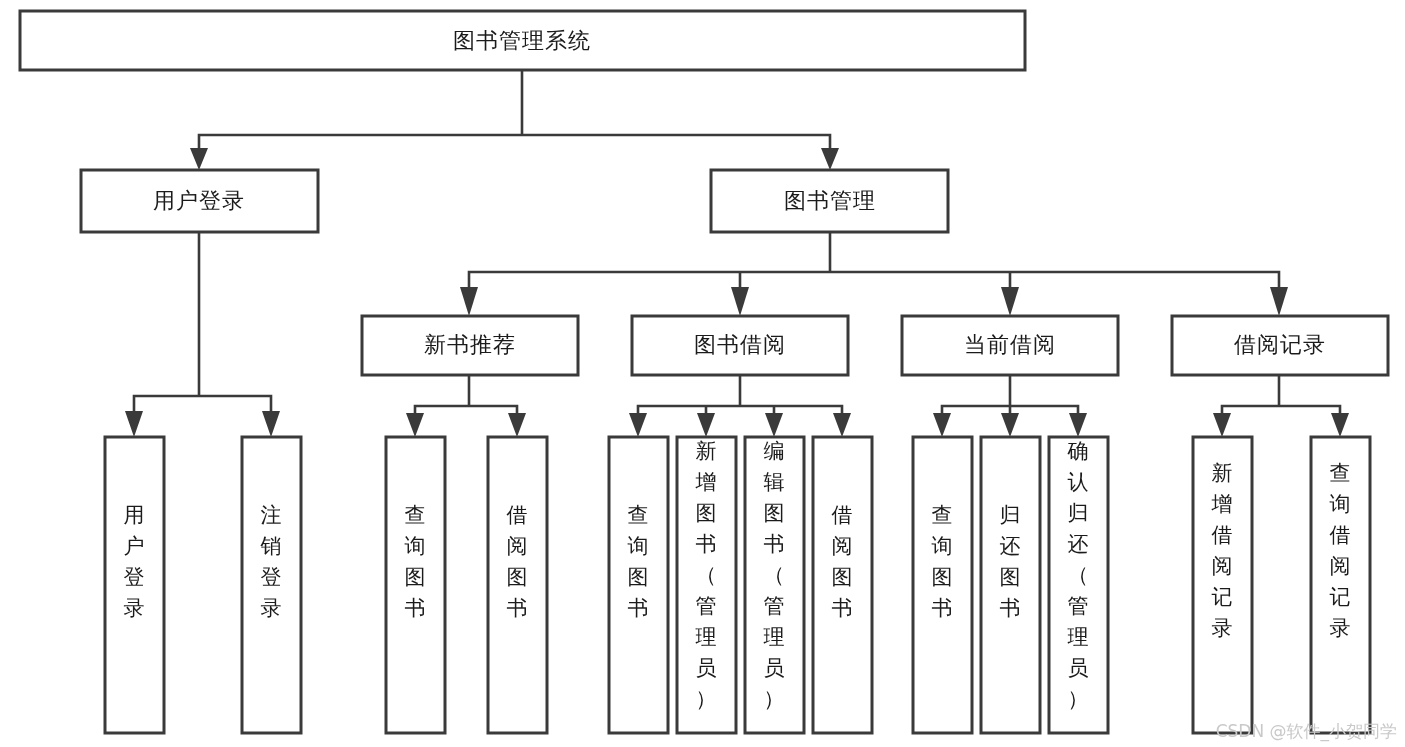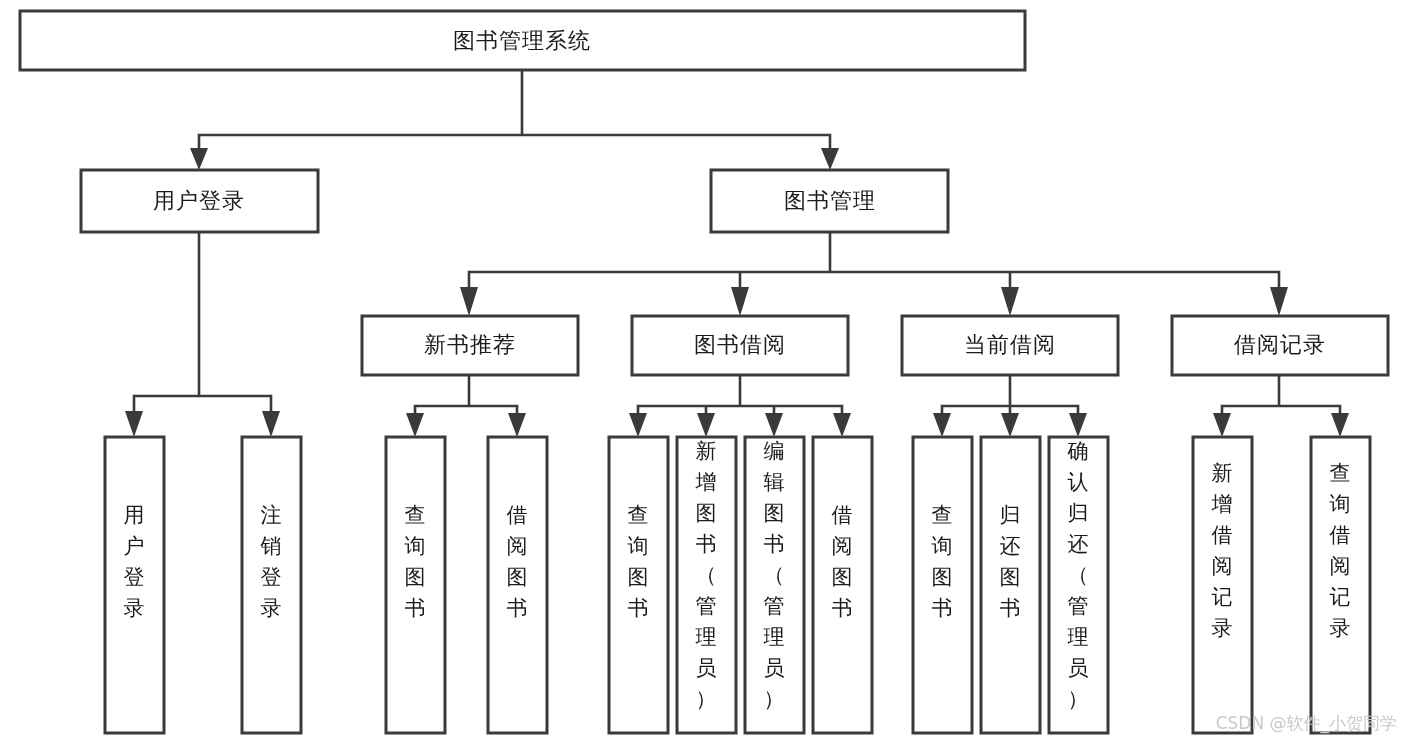--- a/index.html
+++ b/index.html
@@ -47,21 +47,21 @@
   }
   .leaf-label-v {
     font-family: "DejaVu Sans", "Liberation Sans", sans-serif;
     font-size: 21px;
     fill: #1b1b1b;
     letter-spacing: 0px;
   }
   .watermark {
     position: absolute;
     right: 8px;
-    bottom: 12px;
+    bottom: 4px;
     font-family: "DejaVu Sans", "Liberation Sans", sans-serif;
     font-size: 17px;
     color: #c9c9c9;
     white-space: nowrap;
     user-select: none;
     margin-left: 24px;
   }
 </style>
 </head>
 <body>

